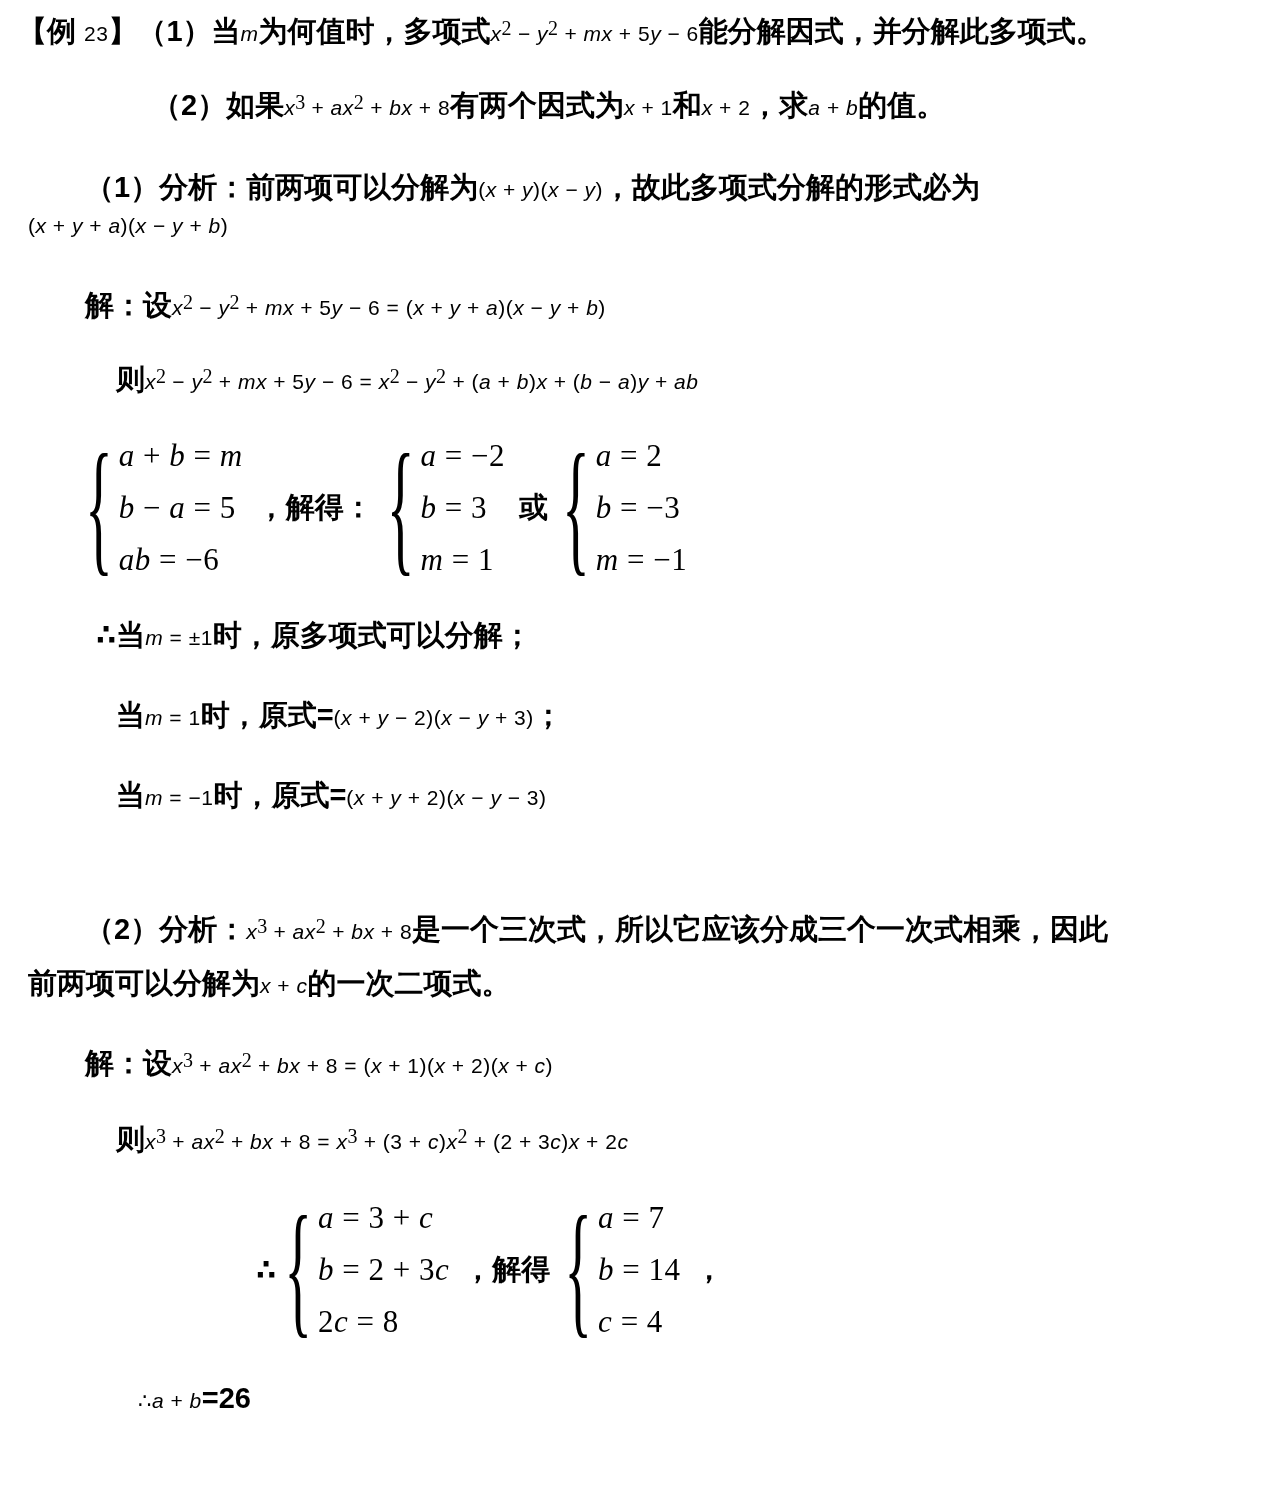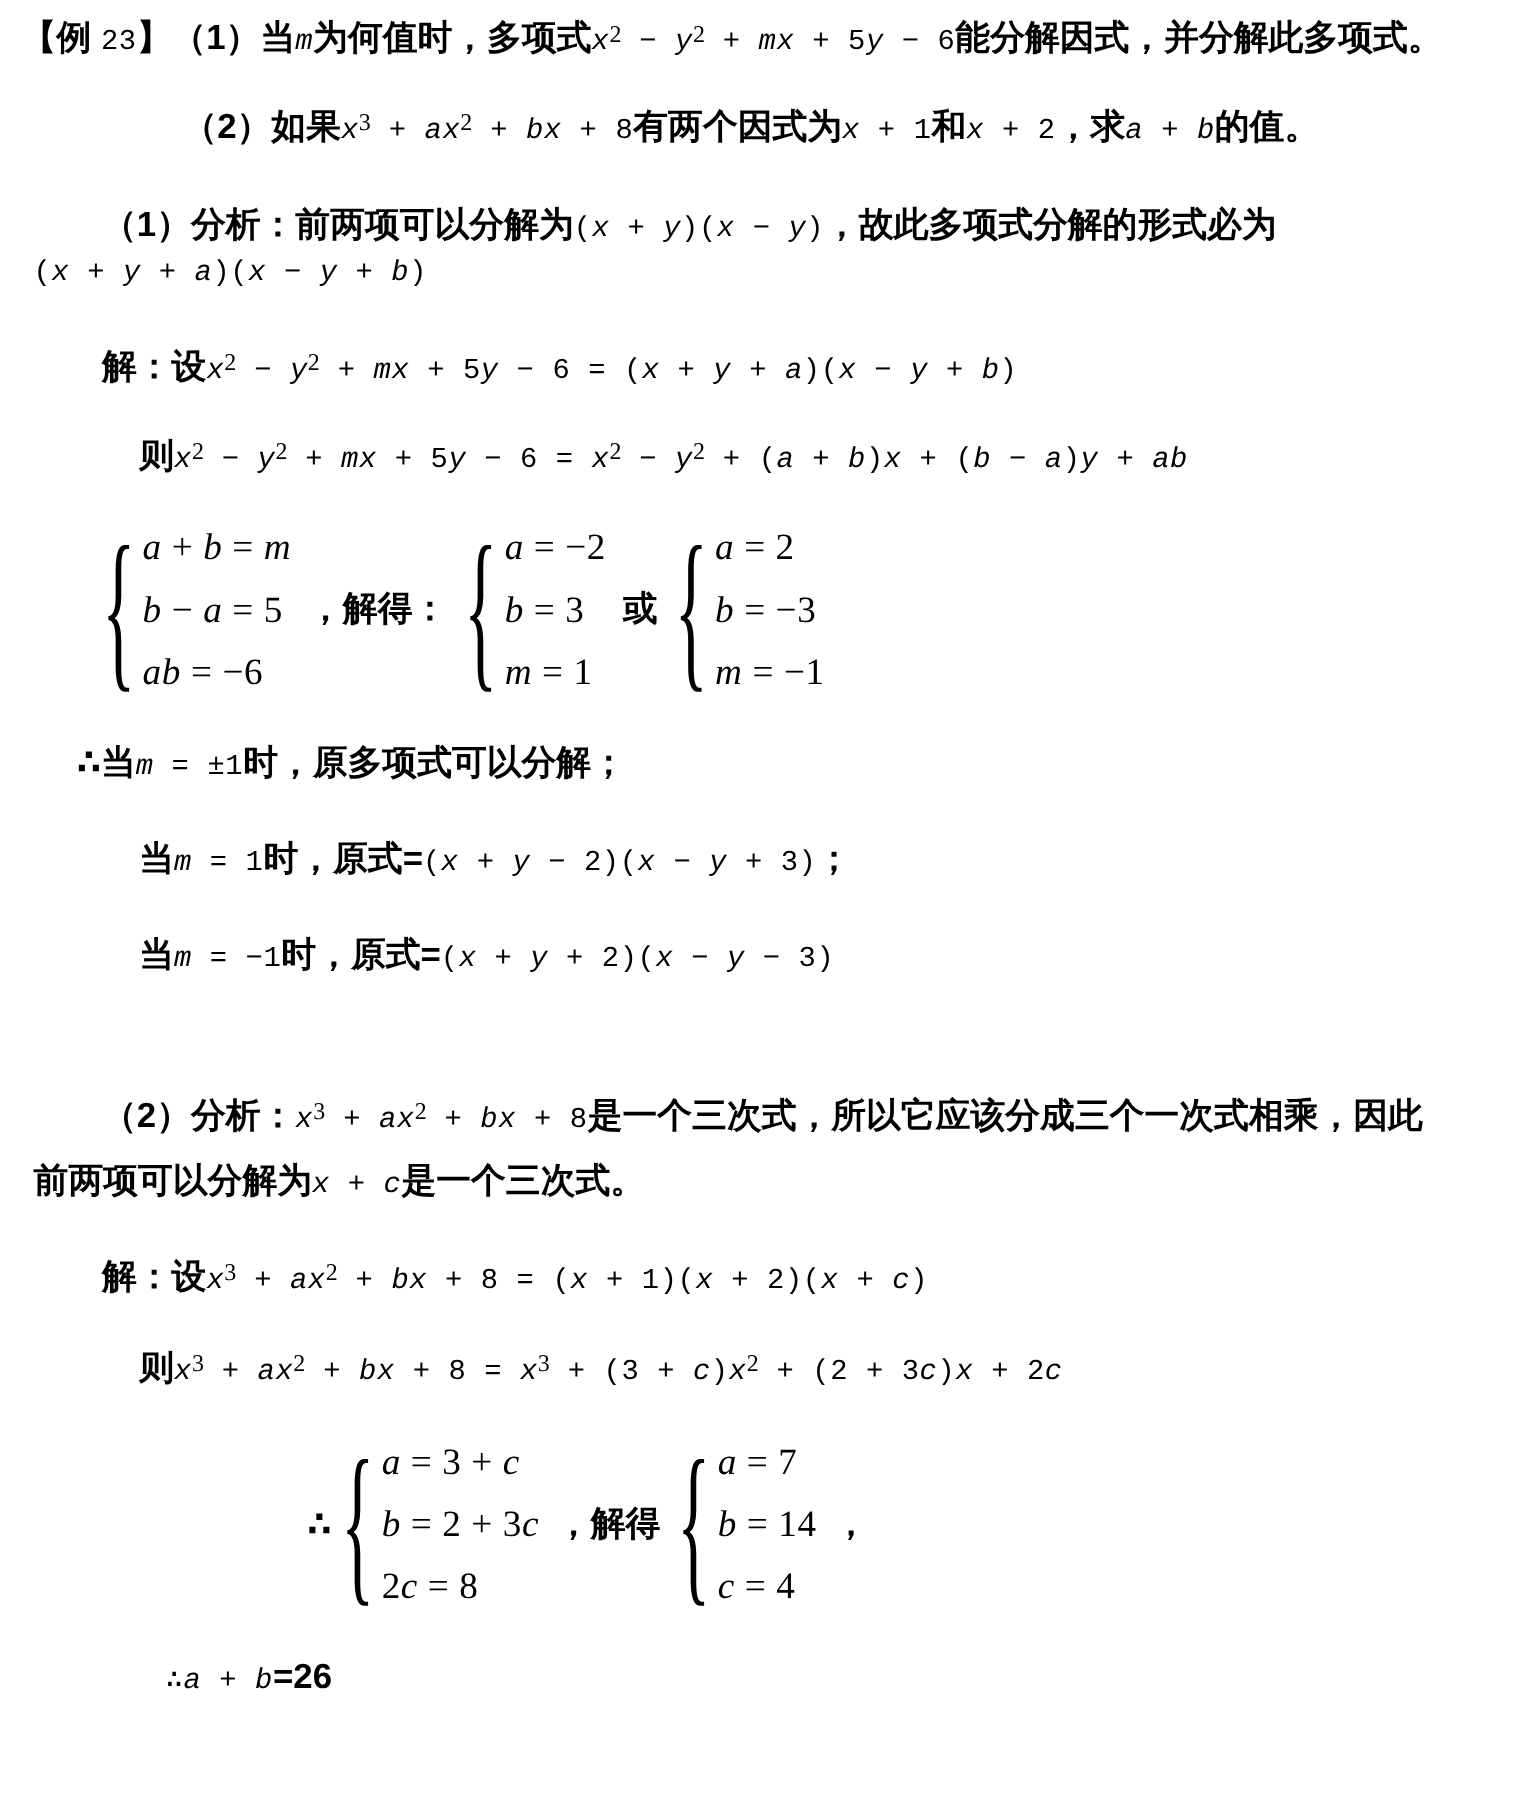--- a/index.html
+++ b/index.html
@@ -3,21 +3,21 @@
 <meta charset="utf-8">
 <style>
   html,body{margin:0;padding:0}
   body{
     width:1280px;height:1497px;position:relative;overflow:hidden;
     background:#ffffff;color:#000000;
     font-family:"Liberation Sans","DejaVu Sans",sans-serif;
   }
   .line{position:absolute;white-space:nowrap}
   .cn{font-weight:bold;font-size:29px;font-family:"Liberation Sans","DejaVu Sans",sans-serif}
-  .mrun{font-family:Liberation Mono, monospace;font-size:24px;letter-spacing:.5px}
+  .mrun{font-family:Liberation Sans, sans-serif;font-size:21px;letter-spacing:.5px}
   .mi{font-style:italic}
   sup.sup{
     font-family:"Liberation Serif","DejaVu Serif",serif;
     font-size:20px;line-height:0;font-style:normal;
   }
   .sysline{display:flex;align-items:center;height:156px}
   .sys-group{display:flex;align-items:center}
   .brace{
     font-family:"Liberation Serif","DejaVu Serif",serif;font-weight:400;
     display:inline-block;font-size:58px;line-height:1;
@@ -133,26 +133,26 @@
           <span>&nbsp;</span>
           <span>=</span>
           <span>&nbsp;</span>
           <span>−</span>
           <span>1</span>
         </div>
       </span>
   </span>
 </div>
 
-<div class="line" style="left:64px;top:616px"><span class="cn">∴当</span><span class="mrun"><span class="mi">m</span><span>&nbsp;</span><span>=</span><span>&nbsp;</span><span>±</span><span>1</span></span><span class="cn">时，原多项式可以分解；</span></div>
+<div class="line" style="left:96px;top:616px"><span class="cn">∴当</span><span class="mrun"><span class="mi">m</span><span>&nbsp;</span><span>=</span><span>&nbsp;</span><span>±</span><span>1</span></span><span class="cn">时，原多项式可以分解；</span></div>
 <div class="line" style="left:116px;top:696px"><span class="cn">当</span><span class="mrun"><span class="mi">m</span><span>&nbsp;</span><span>=</span><span>&nbsp;</span><span>1</span></span><span class="cn">时，原式=</span><span class="mrun"><span>(</span><span class="mi">x</span><span>&nbsp;</span><span>+</span><span>&nbsp;</span><span class="mi">y</span><span>&nbsp;</span><span>−</span><span>&nbsp;</span><span>2</span><span>)</span><span>(</span><span class="mi">x</span><span>&nbsp;</span><span>−</span><span>&nbsp;</span><span class="mi">y</span><span>&nbsp;</span><span>+</span><span>&nbsp;</span><span>3</span><span>)</span></span><span class="cn">；</span></div>
 <div class="line" style="left:116px;top:776px"><span class="cn">当</span><span class="mrun"><span class="mi">m</span><span>&nbsp;</span><span>=</span><span>&nbsp;</span><span>−</span><span>1</span></span><span class="cn">时，原式=</span><span class="mrun"><span>(</span><span class="mi">x</span><span>&nbsp;</span><span>+</span><span>&nbsp;</span><span class="mi">y</span><span>&nbsp;</span><span>+</span><span>&nbsp;</span><span>2</span><span>)</span><span>(</span><span class="mi">x</span><span>&nbsp;</span><span>−</span><span>&nbsp;</span><span class="mi">y</span><span>&nbsp;</span><span>−</span><span>&nbsp;</span><span>3</span><span>)</span></span></div>
 
 <div class="line" style="left:85px;top:910px"><span class="cn">（2）分析：</span><span class="mrun"><span class="mi">x</span></span><sup class="sup">3</sup><span class="mrun"><span>&nbsp;</span><span>+</span><span>&nbsp;</span><span class="mi">a</span><span class="mi">x</span></span><sup class="sup">2</sup><span class="mrun"><span>&nbsp;</span><span>+</span><span>&nbsp;</span><span class="mi">b</span><span class="mi">x</span><span>&nbsp;</span><span>+</span><span>&nbsp;</span><span>8</span></span><span class="cn">是一个三次式，所以它应该分成三个一次式相乘，因此</span></div>
-<div class="line" style="left:28px;top:964px"><span class="cn">前两项可以分解为</span><span class="mrun"><span class="mi">x</span><span>&nbsp;</span><span>+</span><span>&nbsp;</span><span class="mi">c</span></span><span class="cn">是一个三次式。</span></div>
+<div class="line" style="left:28px;top:964px"><span class="cn">前两项可以分解为</span><span class="mrun"><span class="mi">x</span><span>&nbsp;</span><span>+</span><span>&nbsp;</span><span class="mi">c</span></span><span class="cn">的一次二项式。</span></div>
 
 <div class="line" style="left:85px;top:1044px"><span class="cn">解：设</span><span class="mrun"><span class="mi">x</span></span><sup class="sup">3</sup><span class="mrun"><span>&nbsp;</span><span>+</span><span>&nbsp;</span><span class="mi">a</span><span class="mi">x</span></span><sup class="sup">2</sup><span class="mrun"><span>&nbsp;</span><span>+</span><span>&nbsp;</span><span class="mi">b</span><span class="mi">x</span><span>&nbsp;</span><span>+</span><span>&nbsp;</span><span>8</span><span>&nbsp;</span><span>=</span><span>&nbsp;</span><span>(</span><span class="mi">x</span><span>&nbsp;</span><span>+</span><span>&nbsp;</span><span>1</span><span>)</span><span>(</span><span class="mi">x</span><span>&nbsp;</span><span>+</span><span>&nbsp;</span><span>2</span><span>)</span><span>(</span><span class="mi">x</span><span>&nbsp;</span><span>+</span><span>&nbsp;</span><span class="mi">c</span><span>)</span></span></div>
 <div class="line" style="left:116px;top:1120px"><span class="cn">则</span><span class="mrun"><span class="mi">x</span></span><sup class="sup">3</sup><span class="mrun"><span>&nbsp;</span><span>+</span><span>&nbsp;</span><span class="mi">a</span><span class="mi">x</span></span><sup class="sup">2</sup><span class="mrun"><span>&nbsp;</span><span>+</span><span>&nbsp;</span><span class="mi">b</span><span class="mi">x</span><span>&nbsp;</span><span>+</span><span>&nbsp;</span><span>8</span><span>&nbsp;</span><span>=</span><span>&nbsp;</span><span class="mi">x</span></span><sup class="sup">3</sup><span class="mrun"><span>&nbsp;</span><span>+</span><span>&nbsp;</span><span>(</span><span>3</span><span>&nbsp;</span><span>+</span><span>&nbsp;</span><span class="mi">c</span><span>)</span><span class="mi">x</span></span><sup class="sup">2</sup><span class="mrun"><span>&nbsp;</span><span>+</span><span>&nbsp;</span><span>(</span><span>2</span><span>&nbsp;</span><span>+</span><span>&nbsp;</span><span>3</span><span class="mi">c</span><span>)</span><span class="mi">x</span><span>&nbsp;</span><span>+</span><span>&nbsp;</span><span>2</span><span class="mi">c</span></span></div>
 
 <div class="line sysline" style="left:256px;top:1192px">
   <span class="cn">∴</span>
   <span class="sys-group gap-s">
     <span class="brace">{</span>
     <span class="eq-col">
         <div class="eq-row">

